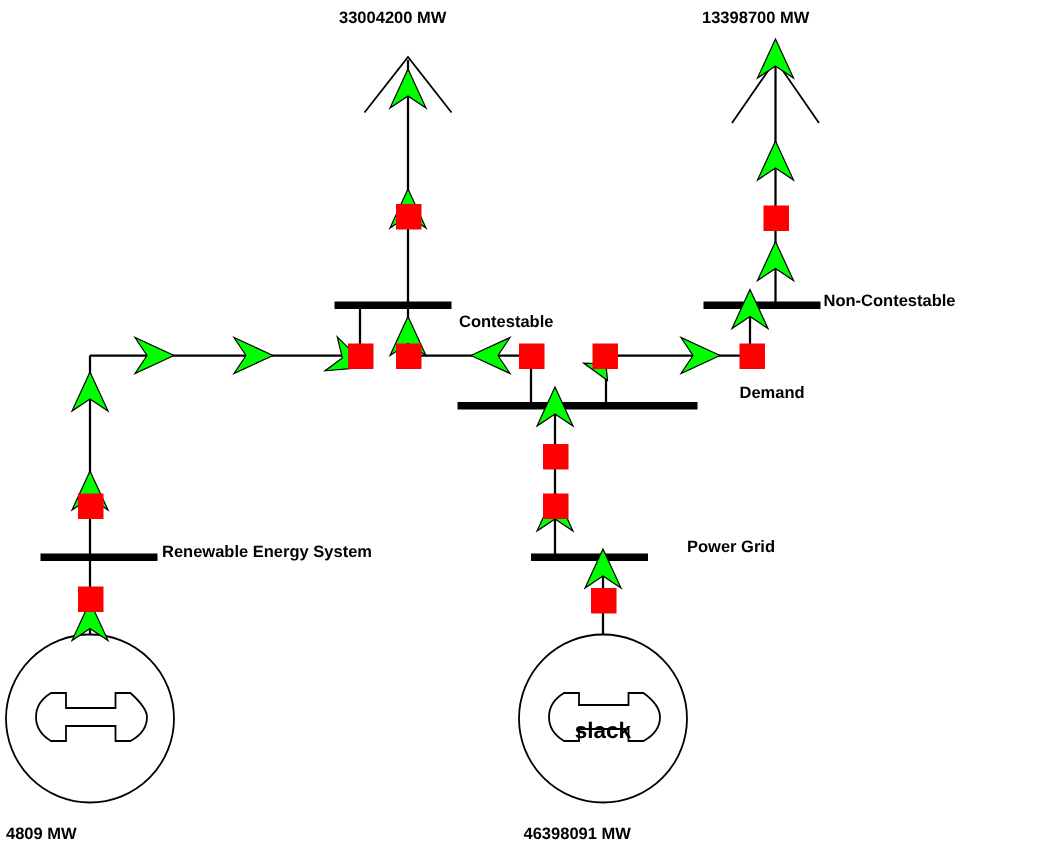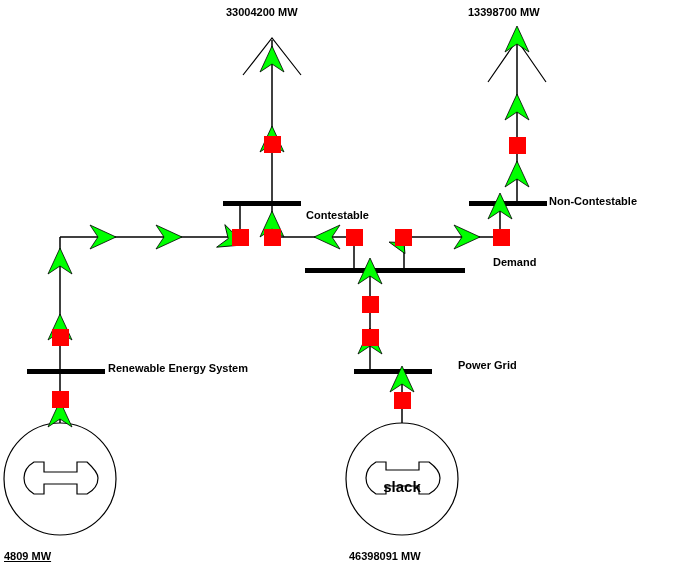--- a/index.html
+++ b/index.html
@@ -100,14 +100,14 @@
   </g>
 </svg>
 
 <div class="lbl" style="left:226px;top:7px;">33004200 MW</div>
 <div class="lbl" style="left:468px;top:7px;">13398700 MW</div>
 <div class="lbl" style="left:306px;top:210px;">Contestable</div>
 <div class="lbl" style="left:549px;top:196px;">Non-Contestable</div>
 <div class="lbl" style="left:467px;top:257px;margin-left:26px;">Demand</div>
 <div class="lbl" style="left:108px;top:363px;text-align:center;">Renewable Energy System</div>
 <div class="lbl" style="left:458px;top:360px;">Power Grid</div>
-<div class="lbl" style="left:4px;top:551px;text-decoration:underline;">4809 MW</div>
+<div class="lbl" style="left:4px;top:551px;">4809 MW</div>
 <div class="lbl" style="left:349px;top:551px;">46398091 MW</div>
 
 </body></html>

